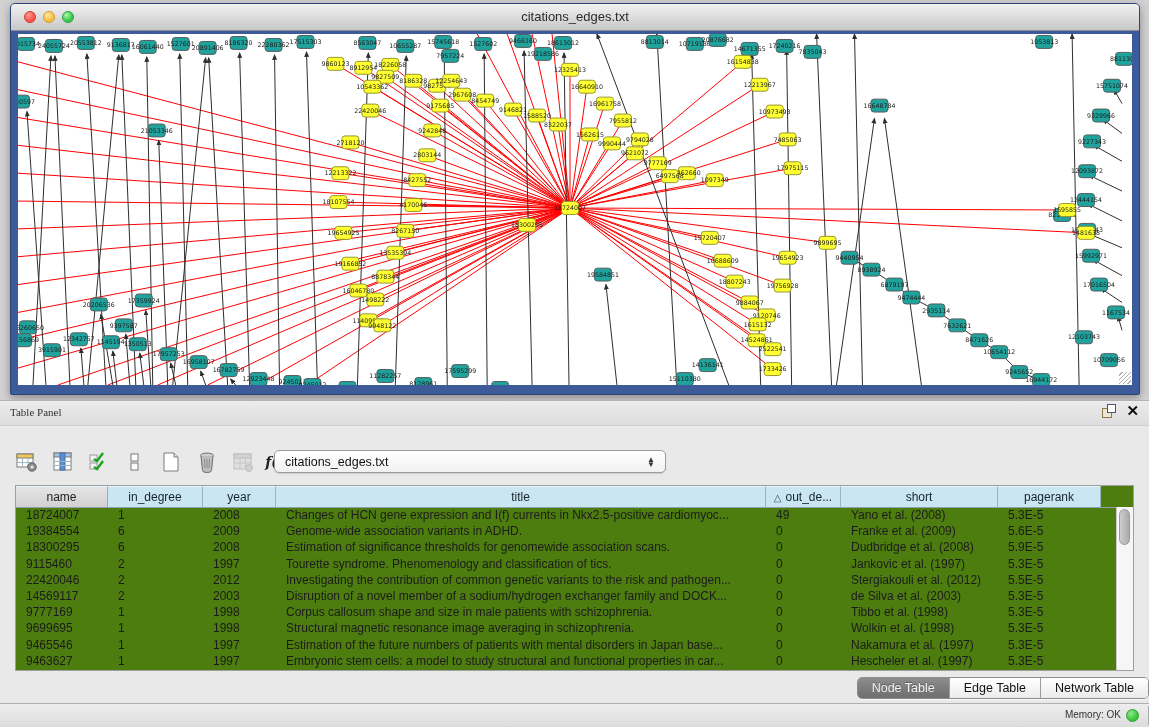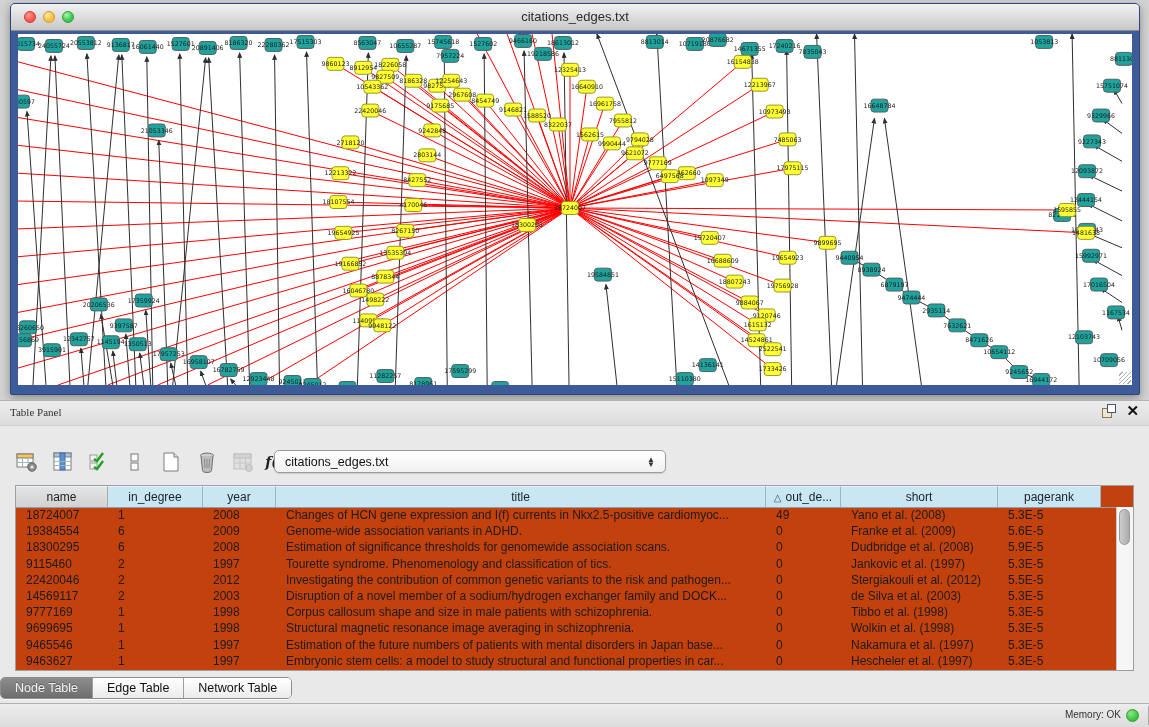--- a/index.html
+++ b/index.html
@@ -36,35 +36,35 @@
   .close-x{font-size:15px;font-weight:bold;color:#111;line-height:14px;cursor:default;}
 
   .toolbar{position:absolute;left:14px;top:45px;height:32px;display:flex;align-items:center;gap:10px;}
   .tb-btn{width:26px;height:26px;display:flex;align-items:center;justify-content:center;}
   .combo{position:absolute;left:274px;top:49px;width:392px;height:23px;box-sizing:border-box;
          border:1px solid #9b9b9b;border-radius:5px;background:linear-gradient(#ffffff,#f1f1f1);
          box-shadow:inset 0 1px 0 #fff,0 1px 1px rgba(0,0,0,.12);display:flex;align-items:center;}
   .combo-text{flex:1;padding-left:10px;font-size:12.5px;color:#111;white-space:nowrap;overflow:hidden;}
   .combo-arrows{width:20px;display:flex;flex-direction:column;align-items:center;line-height:5px;color:#333;font-size:8px;padding-right:4px;}
 
-  .tbl{position:absolute;left:15px;top:84px;width:1119px;height:186px;background:#c2410c;border:1px solid #9f9f9f;box-sizing:border-box;}
+  .tbl{position:absolute;left:15px;top:84px;width:1119px;height:186px;background:#4d7c0f;border:1px solid #9f9f9f;box-sizing:border-box;}
   .thead{display:flex;height:21px;border-bottom:1px solid #8f9fae;}
   .th{box-sizing:border-box;background:#cbe6f3;border-right:1px solid #9fb4c2;border-top:1px solid #e6f3fa;
       font-size:12px;color:#15232b;display:flex;align-items:center;justify-content:center;gap:4px;overflow:hidden;white-space:nowrap;}
   .th.gray{background:linear-gradient(#e4e4e4,#d2d2d2);border-right:1px solid #a9a9a9;color:#222;}
   .sort-glyph{color:#39506b;font-size:10px;}
   .rows{position:absolute;left:0;top:21px;right:16px;bottom:0;overflow:hidden;}
   .row{display:flex;height:16.2px;align-items:center;}
   .cell{box-sizing:border-box;padding-left:10px;font-size:12px;color:#1c1c1c;white-space:nowrap;overflow:hidden;}
   .c0{width:92px;}.c1{width:95px;}.c2{width:73px;}.c3{width:490px;}.c4{width:75px;}.c5{width:157px;}.c6{width:103px;}
   .vscroll{position:absolute;right:0;top:21px;width:16px;bottom:0;background:#f6f6f6;border-left:1px solid #c9c9c9;}
   .vthumb{position:absolute;left:2px;top:2px;width:11px;height:36px;border-radius:6px;
           background:linear-gradient(90deg,#cdcdcd,#ababab);border:1px solid #989898;box-sizing:border-box;}
 
-  .tabs-row{position:absolute;left:0;right:0;top:276px;display:flex;justify-content:flex-start;}
+  .tabs-row{position:absolute;left:0;right:0;top:276px;display:flex;justify-content:flex-end;}
   .seg{display:inline-flex;border:1px solid #8d8d8d;border-radius:5px;overflow:hidden;height:20px;
        box-shadow:0 1px 0 rgba(255,255,255,.7);}
   .seg-btn{padding:0 14px;font-size:12.5px;display:flex;align-items:center;background:linear-gradient(#ffffff,#ebebeb);
            color:#111;border-right:1px solid #9d9d9d;}
   .seg-btn:last-child{border-right:none;}
   .seg-btn.active{background:linear-gradient(#8d8d8d,#6e6e6e);color:#f3f3f3;text-shadow:0 -1px 0 rgba(0,0,0,.3);}
 
   .status-bar{position:absolute;left:0;bottom:0;width:1149px;height:24px;background:linear-gradient(#ededed,#dcdcdc);
               border-top:1px solid #b0b0b0;box-sizing:border-box;}
   .mem{position:absolute;right:28px;top:5px;font-size:10px;color:#333;}

